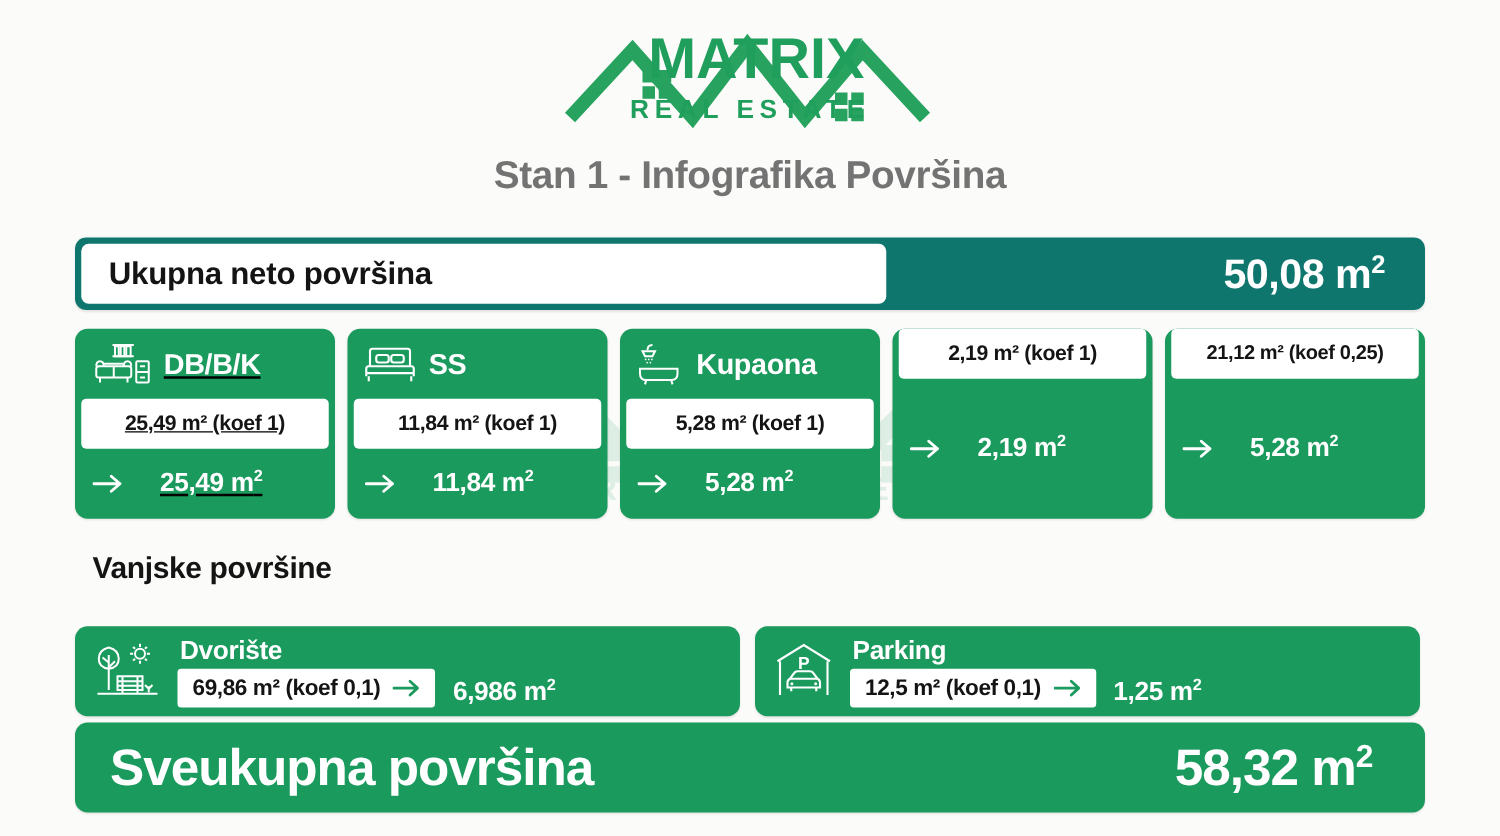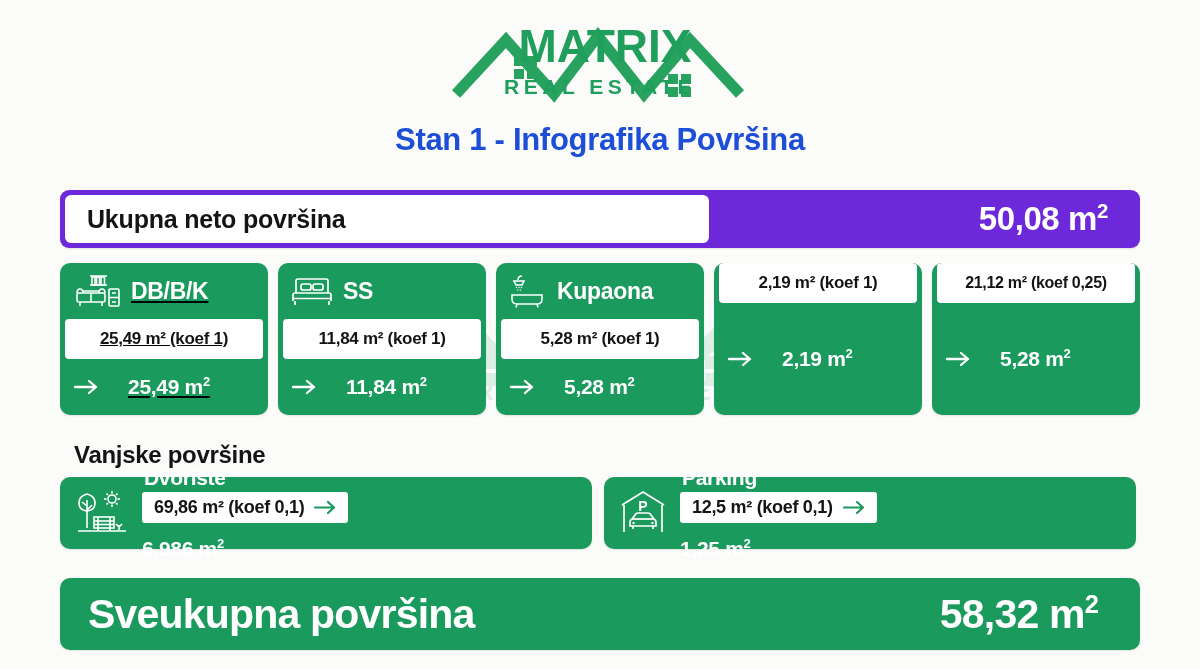--- a/index.html
+++ b/index.html
@@ -35,31 +35,31 @@
   }
 
   
   .page-title {
     position: absolute;
     left: 0; top: 122px;
     width: 1200px;
     text-align: center;
     font-size: 31px;
     font-weight: bold;
-    color: #1d4ed8;
+    color: #737373;
     letter-spacing: -0.3px;
     z-index: 2;
   }
 
   
   .net-bar {
     position: absolute;
     left: 60px; top: 190px;
     width: 1080px; height: 58px;
-    background: #6d28d9;
+    background: #0f766e;
     border-radius: 9px;
     display: flex;
     align-items: center;
     z-index: 2;
     box-shadow: 0 1px 2px rgba(0,0,0,0.10);
     justify-content: center;
   }
   .net-bar-label {
     width: 644px;
     height: 48px;
@@ -152,21 +152,21 @@
     position: absolute;
     left: 74px; top: 441px;
     font-size: 24px;
     font-weight: bold;
     color: #141414;
     letter-spacing: -0.3px;
     z-index: 2;
   }
   .outdoor-row {
     position: absolute;
-    left: 60px; top: 477px;
+    left: 60px; top: 501px;
     width: 1080px; height: 72px;
     display: flex;
     gap: 12px;
     z-index: 2;
   }
   .outdoor-card {
     background: #1b9a5e;
     border-radius: 10px;
     display: flex;
     align-items: center;
@@ -180,23 +180,22 @@
   .outdoor-name {
     font-size: 21px;
     font-weight: bold;
     color: #ffffff;
     letter-spacing: -0.3px;
     margin-bottom: 2px;
     margin-left: 2px;
   }
   .outdoor-calc {
     display: flex;
-    align-items: flex-start;
+    align-items: flex-end;
     gap: 14px;
-    flex-direction: column;
   }
   .outdoor-raw {
     background: #ffffff;
     border-radius: 3px;
     height: 31px;
     display: flex; align-items: center;
     padding: 0 10px 0 12px;
     gap: 10px;
     font-size: 18px;
     font-weight: bold;

